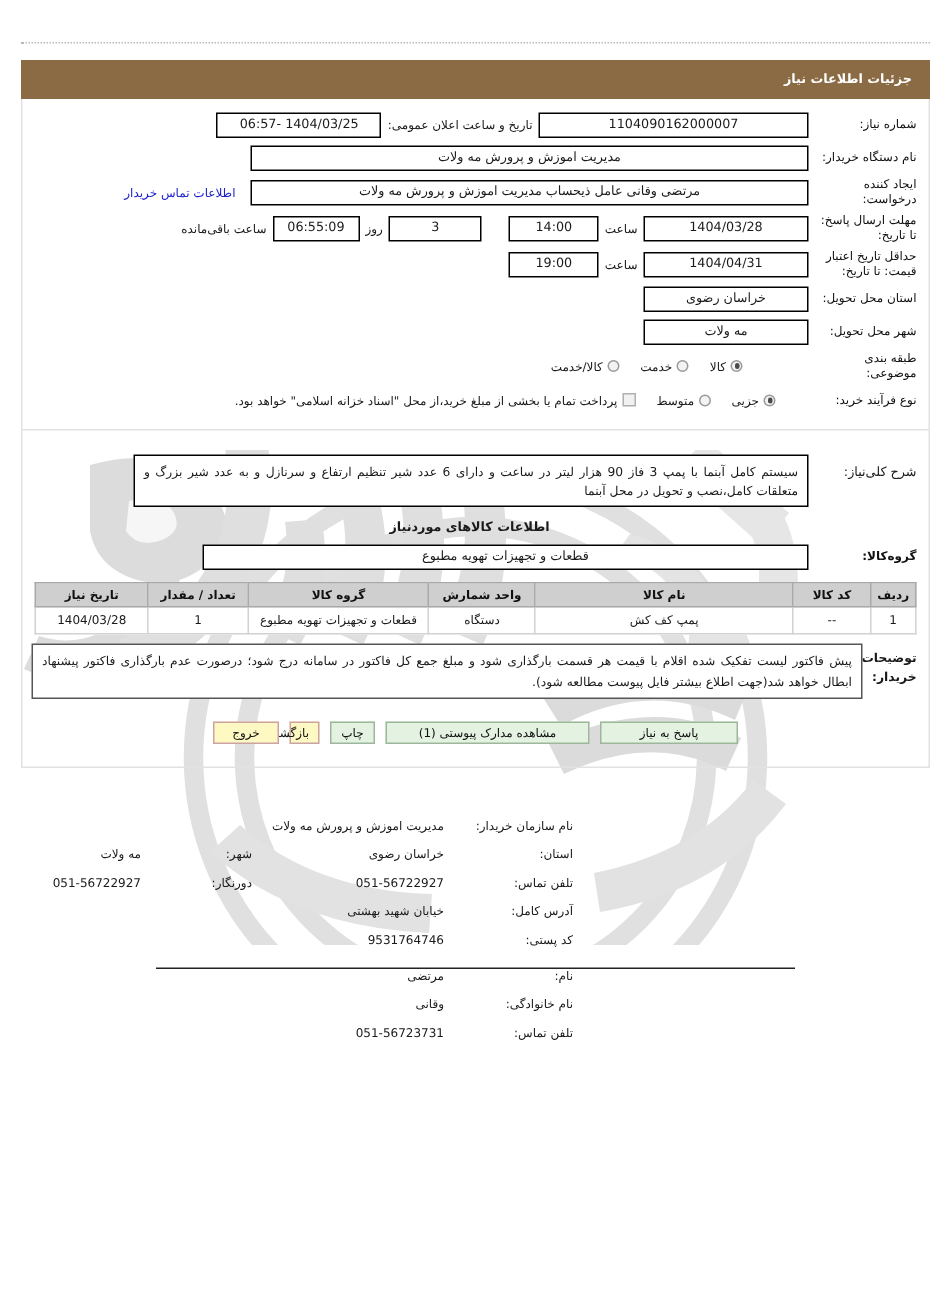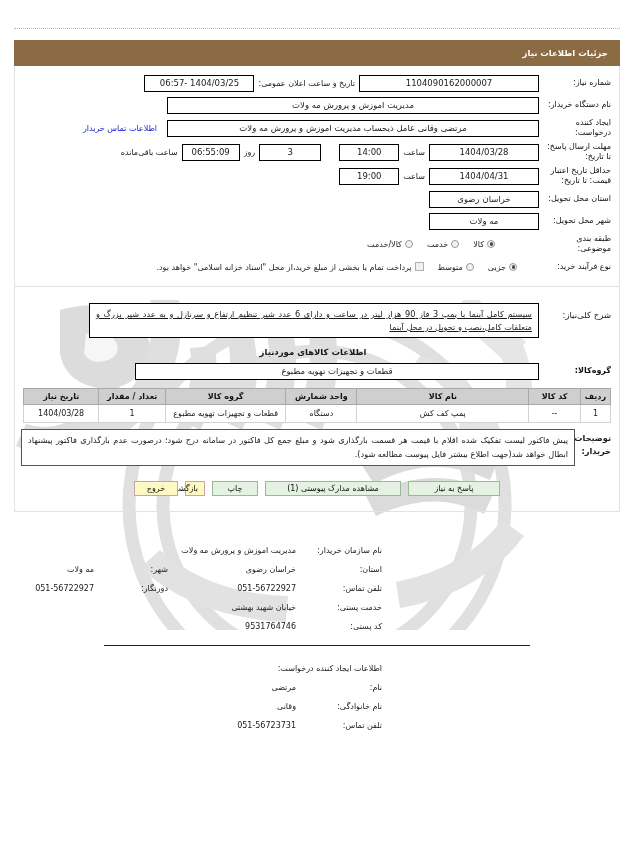--- a/index.html
+++ b/index.html
@@ -176,21 +176,20 @@
   }
   .desc-box {
     border: 1px solid #000;
     width: 450px;
     min-height: 34px;
     padding: 4px 6px;
     font-size: 8.2px;
     line-height: 1.55;
     text-align: justify;
     background: #fff;
-    text-decoration: underline;
   }
 
   .sect-title {
     font-size: 8.5px;
     font-weight: bold;
     padding: 7px 8px 5px 0;
     margin-right: 0;
     text-align: center;
   }
   .sect-title-inner { padding-right: 8px; }
@@ -263,21 +262,21 @@
     padding: 0 6px;
     text-align: center;
     cursor: pointer;
     white-space: nowrap;
     color: #111;
   }
   .btn.green { background: #e3f2e1; border-color: #9cb79a; }
   .btn.pink  { background: #fef9c3; border-color: #cba3a3; }
   .b-answer { width: 92px; }
   .b-docs   { width: 136px; }
-  .b-print  { width: 46px; }
+  .b-print  { width: 30px; }
   .b-back   { width: 20px; }
   .b-exit   { width: 44px; }
 
   
   .contact {
     padding: 16px 0 0 0;
     position: relative;
     z-index: 2;
   }
   .crow {
@@ -517,34 +516,33 @@
       </div>
 
       <div class="crow" style="padding-right:238px">
         <div class="ckey" style="width:86px">تلفن تماس:</div>
         <div class="cval" style="width:128px">051-56722927</div>
         <div class="ckey2">دورنگار:</div>
         <div class="cval2">051-56722927</div>
       </div>
 
       <div class="crow" style="padding-right:238px">
-        <div class="ckey" style="width:86px">خدمت پستی:</div>
+        <div class="ckey" style="width:86px">آدرس کامل:</div>
         <div class="cval" style="width:128px">خیابان شهید بهشتی</div>
       </div>
 
       <div class="crow" style="padding-right:238px">
         <div class="ckey" style="width:86px">کد پستی:</div>
         <div class="cval" style="width:128px">9531764746</div>
       </div>
 
     </div>
 
     <hr class="hr">
 
-    <div class="sub-title">اطلاعات ایجاد کننده درخواست:</div>
 
     <div>
       <div class="crow" style="padding-right:238px">
         <div class="ckey" style="width:86px">نام:</div>
         <div class="cval" style="width:128px">مرتضی</div>
       </div>
       <div class="crow" style="padding-right:238px">
         <div class="ckey" style="width:86px">نام خانوادگی:</div>
         <div class="cval" style="width:128px">وقانی</div>
       </div>

